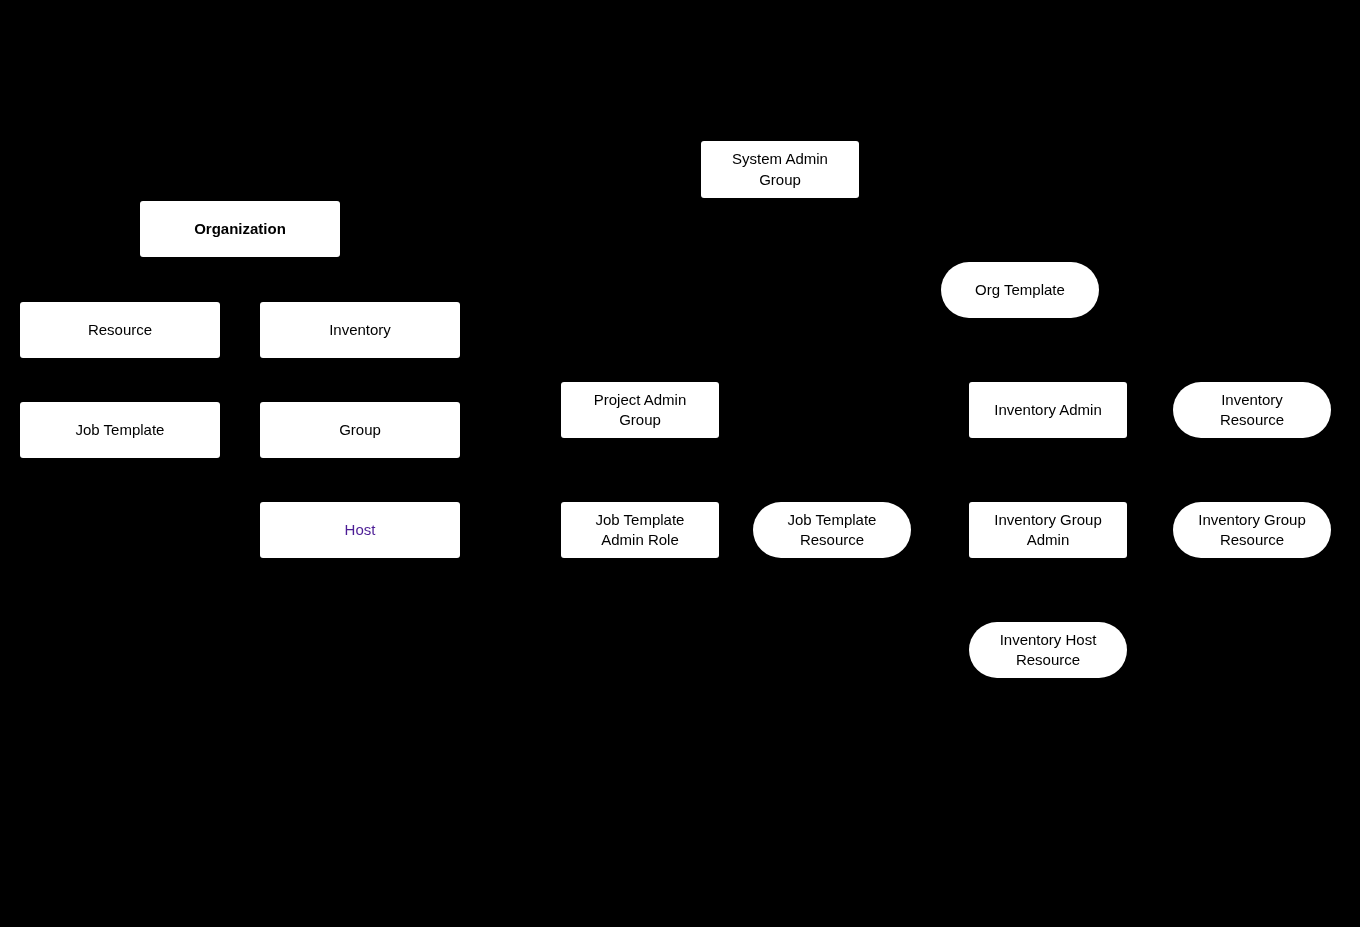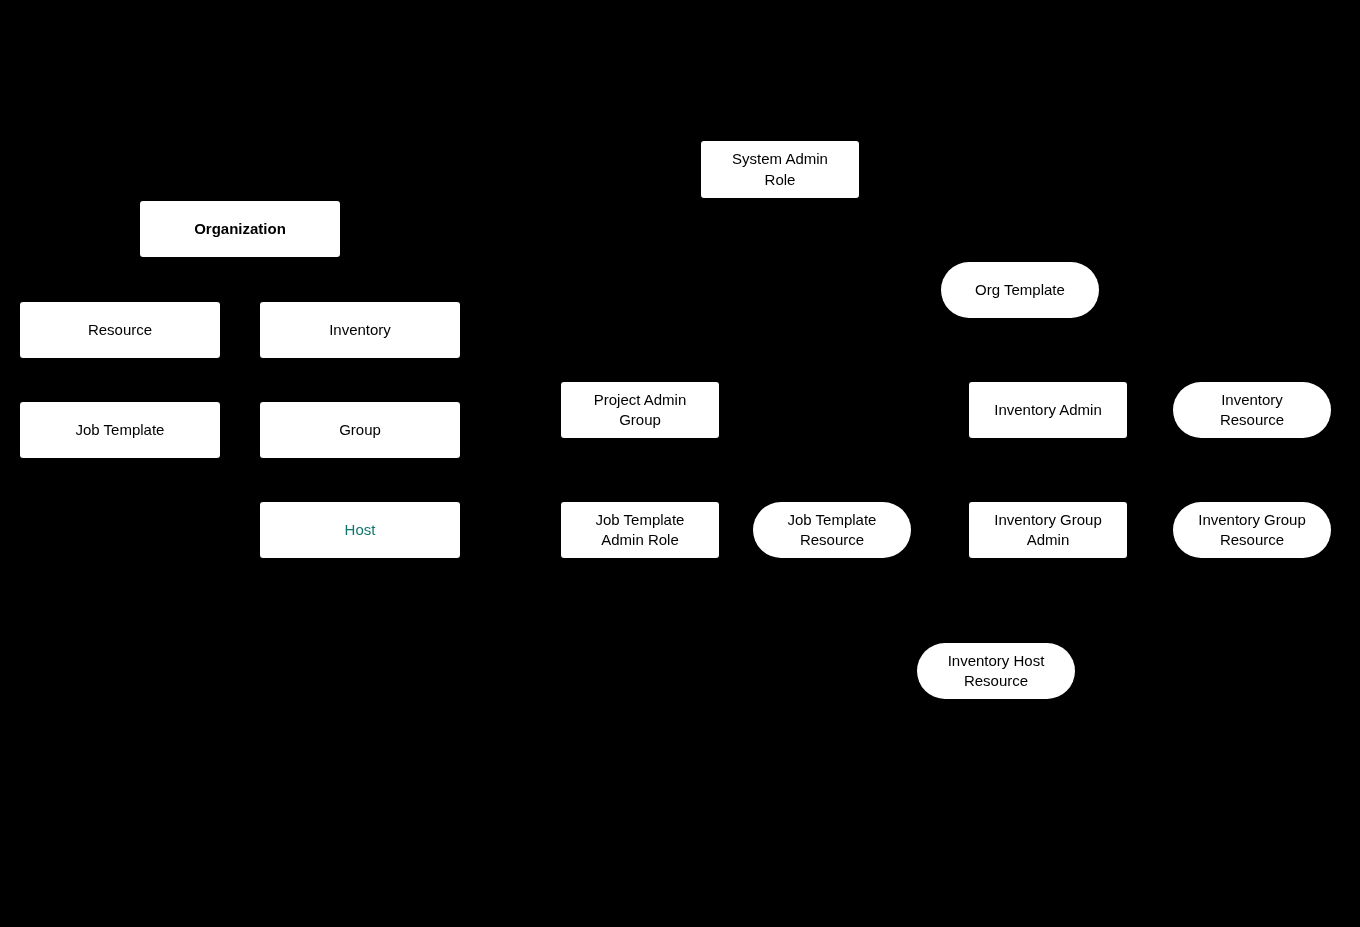--- a/index.html
+++ b/index.html
@@ -38,32 +38,32 @@
 </style>
 </head>
 <body>
 
 <div id="canvas">
     <div class="node rect" style="left: 140px; top: 201px; width: 200px; height: 56px; background: rgb(255, 255, 255); color: rgb(0, 0, 0); font-weight: bold;">Organization</div>
     <div class="node rect" style="left: 20px; top: 302px; width: 200px; height: 56px; background: rgb(255, 255, 255); color: rgb(0, 0, 0);">Resource</div>
     <div class="node rect" style="left: 260px; top: 302px; width: 200px; height: 56px; background: rgb(255, 255, 255); color: rgb(0, 0, 0);">Inventory</div>
     <div class="node rect" style="left: 20px; top: 402px; width: 200px; height: 56px; background: rgb(255, 255, 255); color: rgb(0, 0, 0);">Job Template</div>
     <div class="node rect" style="left: 260px; top: 402px; width: 200px; height: 56px; background: rgb(255, 255, 255); color: rgb(0, 0, 0);">Group</div>
-    <div class="node rect" style="left: 260px; top: 502px; width: 200px; height: 56px; background: rgb(255, 255, 255); color: #0f766e;">Host</div>
+    <div class="node rect" style="left: 260px; top: 502px; width: 200px; height: 56px; background: rgb(255, 255, 255); color: #4c1d95;">Host</div>
     <div class="node rect" style="left: 701px; top: 141px; width: 158px; height: 57px; background: rgb(255, 255, 255); color: rgb(0, 0, 0);">System Admin
-Role</div>
+Group</div>
     <div class="node pill" style="left: 941px; top: 262px; width: 158px; height: 56px; background: rgb(255, 255, 255); color: rgb(0, 0, 0);">Org Template</div>
     <div class="node rect" style="left: 561px; top: 382px; width: 158px; height: 56px; background: rgb(255, 255, 255); color: rgb(0, 0, 0);">Project Admin
 Group</div>
     <div class="node rect" style="left: 969px; top: 382px; width: 158px; height: 56px; background: rgb(255, 255, 255); color: rgb(0, 0, 0);">Inventory Admin</div>
     <div class="node pill" style="left: 1173px; top: 382px; width: 158px; height: 56px; background: rgb(255, 255, 255); color: rgb(0, 0, 0);">Inventory
 Resource</div>
     <div class="node rect" style="left: 561px; top: 502px; width: 158px; height: 56px; background: rgb(255, 255, 255); color: rgb(0, 0, 0);">Job Template
 Admin Role</div>
     <div class="node pill" style="left: 753px; top: 502px; width: 158px; height: 56px; background: rgb(255, 255, 255); color: rgb(0, 0, 0);">Job Template
 Resource</div>
     <div class="node rect" style="left: 969px; top: 502px; width: 158px; height: 56px; background: rgb(255, 255, 255); color: rgb(0, 0, 0);">Inventory Group
 Admin</div>
     <div class="node pill" style="left: 1173px; top: 502px; width: 158px; height: 56px; background: rgb(255, 255, 255); color: rgb(0, 0, 0);">Inventory Group
 Resource</div>
-    <div class="node pill" style="left: 917px; top: 622px; width: 158px; height: 56px; background: rgb(255, 255, 255); color: rgb(0, 0, 0); margin-top: 21px;">Inventory Host
+    <div class="node pill" style="left: 969px; top: 622px; width: 158px; height: 56px; background: rgb(255, 255, 255); color: rgb(0, 0, 0);">Inventory Host
 Resource</div>
   </div>
 
 </body></html>

